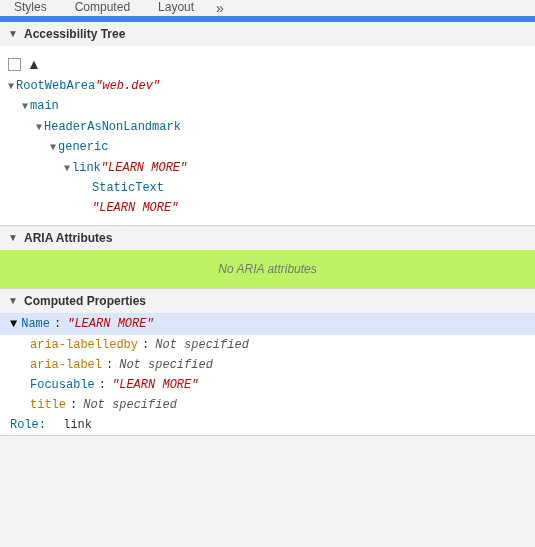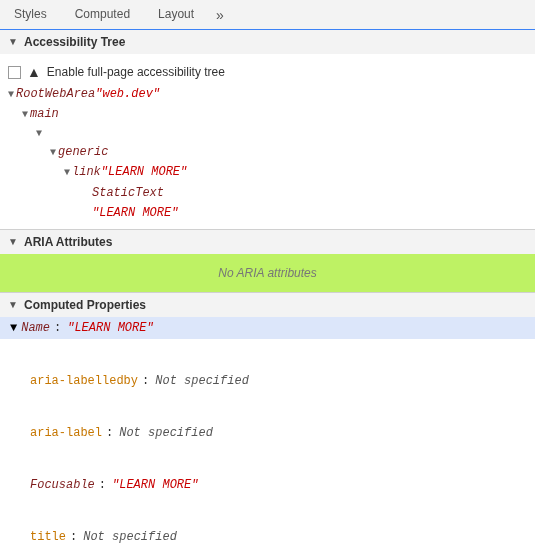--- a/index.html
+++ b/index.html
@@ -14,22 +14,22 @@
       background: #f3f3f3;
       width: 535px;
       height: 547px;
       overflow: hidden;
     }
 
     .tabs-bar {
       display: flex;
       align-items: center;
       background: #f3f3f3;
-      border-bottom: 1px solid #3b82f6;
-      height: 30px;
+      border-bottom: 6px solid #3b82f6;
+      height: 22px;
     }
 
     .tab {
       display: flex;
       align-items: center;
       padding: 0 14px;
       font-size: 12px;
       color: #555;
       cursor: pointer;
       border-bottom: 2px solid transparent;
@@ -129,22 +129,21 @@
     .tree-indent-4 { padding-left: 56px; }
     .tree-indent-5 { padding-left: 84px; flex-direction: column; }
 
     .tree-arrow {
       color: #666;
       margin-right: 2px;
       font-size: 10px;
     }
 
     .node-type {
-      color: #7f1d1d;
-      font-style: italic;
+      color: #0369a1;
     }
 
     .node-string {
       color: #c80000;
       font-style: italic;
     }
 
     
     .aria-empty {
       text-align: center;
@@ -171,21 +170,20 @@
       font-size: 12px;
     }
 
     .computed-row {
       padding: 3px 10px;
       display: flex;
       align-items: baseline;
       gap: 4px;
       font-family: 'Courier New', Courier, monospace;
       font-size: 12px;
-      margin-top: 32px;
     }
 
     .prop-name-orange {
       color: #c67600;
     }
 
     .prop-value-italic {
       color: #555;
       font-style: italic;
     }
@@ -223,38 +221,38 @@
   <div class="section">
     <div class="section-header">
       <span class="triangle">▼</span>
       <span>Accessibility Tree</span>
     </div>
     <div class="tree-content">
 
       <div class="enable-row">
         <div class="enable-checkbox"></div>
         <span class="enable-icon">▲</span>
-        <span>Enable full-page accessibility tree</span>
       </div>
 
       <div class="tree-node">
 
         <div class="tree-line tree-indent-0">
           <span class="tree-arrow">▼ </span>
           <span class="node-type">RootWebArea </span>
           <span class="node-string">"web.dev"</span>
         </div>
 
         <div class="tree-line tree-indent-1">
           <span class="tree-arrow">▼ </span>
           <span class="node-type">main</span>
         </div>
 
         <div class="tree-line tree-indent-2">
           <span class="tree-arrow">▼ </span>
+          <span class="node-type">HeaderAsNonLandmark</span>
         </div>
 
         <div class="tree-line tree-indent-3">
           <span class="tree-arrow">▼ </span>
           <span class="node-type">generic</span>
         </div>
 
         <div class="tree-line tree-indent-4">
           <span class="tree-arrow">▼ </span>
           <span class="node-type">link </span>

